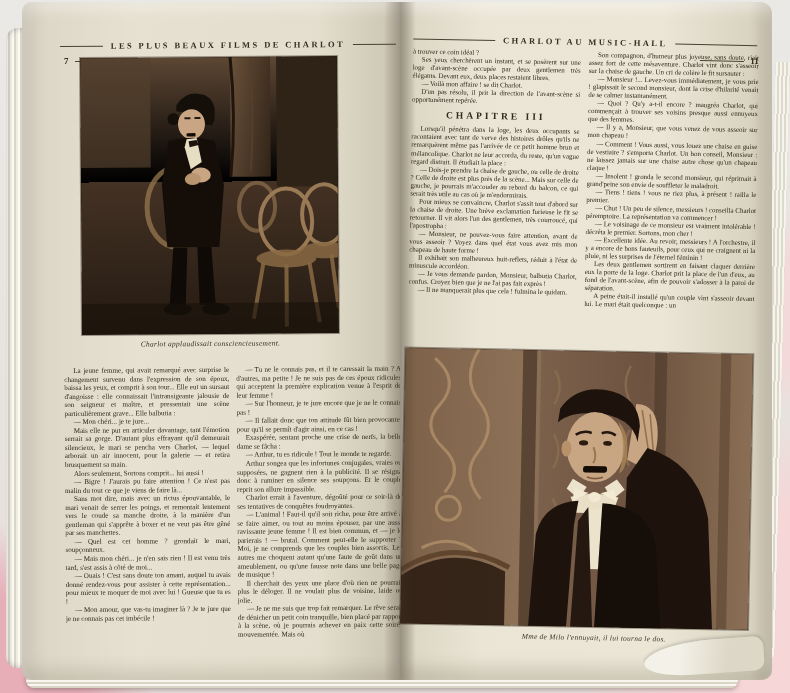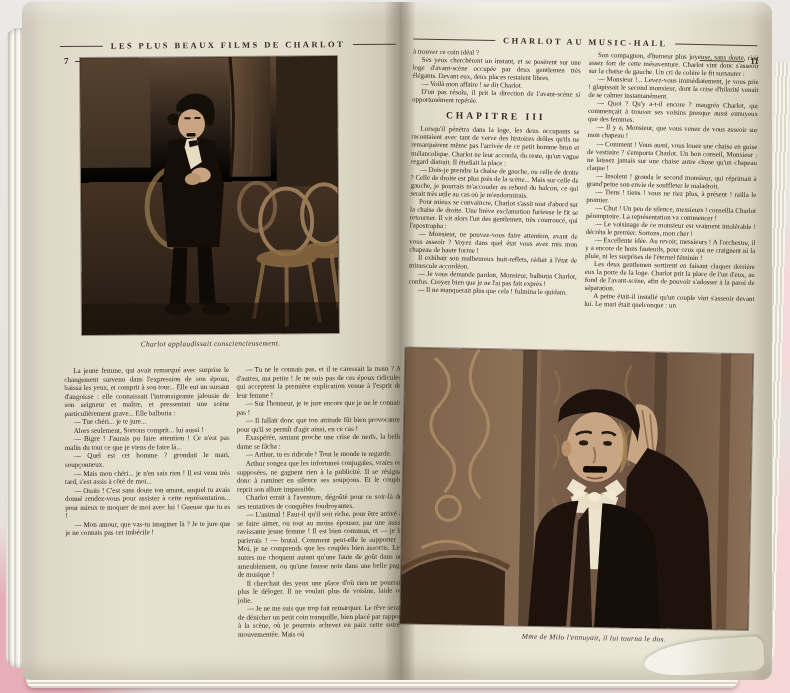--- a/index.html
+++ b/index.html
@@ -156,23 +156,25 @@
           <ellipse cx="134" cy="252" rx="14" ry="6" fill="#0b0704"></ellipse>
         </g>
 
         <rect x="0" y="246" width="257" height="31" fill="#1a120b" opacity=".65"></rect>
         <rect width="257" height="277" fill="none" stroke="#1c1209" stroke-opacity=".5"></rect>
       </svg>
       <div class="caption" style="left:60px;top:337px;width:257px;">Charlot applaudissait consciencieusement.</div>
 
       <div class="col col-lg" style="left:42px;top:364px;width:165px;height:304px;">
         <p>La jeune femme, qui avait remarqué avec surprise le changement survenu dans l'expression de son époux, baissa les yeux, et comprit à son tour... Elle eut un sursaut d'angoisse : elle connaissait l'intransigeante jalousie de son seigneur et maître, et pressentait une scène particulièrement grave... Elle balbutia :</p>
-        <p>— Tue chéri... je te jure...</p>
+        <p>— Mon chéri... je te jure...</p>
+        <p>Mais elle ne put en articuler davantage, tant l'émotion serrait sa gorge. D'autant plus effrayant qu'il demeurait silencieux, le mari se pencha vers Charlot, — lequel arborait un air innocent, pour la galerie — et retira brusquement sa main.</p>
         <p>Alors seulement, Sortons comprit... lui aussi !</p>
         <p>— Bigre ! J'aurais pu faire attention ! Ce n'est pas malin du tout ce que je viens de faire là...</p>
+        <p>Sans mot dire, mais avec un rictus épouvantable, le mari venait de serrer les poings, et remontait lentement vers le coude sa manche droite, à la manière d'un gentleman qui s'apprête à boxer et ne veut pas être gêné par ses manchettes.</p>
         <p>— Quel est cet homme ? grondait le mari, soupçonneux.</p>
         <p>— Mais mon chéri... je n'en sais rien ! Il est venu très tard, s'est assis à côté de moi...</p>
         <p>— Ouais ! C'est sans doute ton amant, auquel tu avais donné rendez-vous pour assister à cette représentation... pour mieux te moquer de moi avec lui ! Gueuse que tu es !</p>
         <p>— Mon amour, que vas-tu imaginer là ? Je te jure que je ne connais pas cet imbécile !</p>
       </div>
       <div class="col col-lg" style="left:214px;top:364px;width:165px;height:304px;">
         <p>— Tu ne le connais pas, et il te caressait la main ? A d'autres, ma petite ! Je ne suis pas de ces époux ridicules qui acceptent la première explication venue à l'esprit de leur femme !</p>
         <p>— Sur l'honneur, je te jure encore que je ne le connais pas !</p>
         <p>— Il fallait donc que ton attitude fût bien provocante, pour qu'il se permît d'agir ainsi, en ce cas !</p>
         <p>Exaspérée, sentant proche une crise de nerfs, la belle dame se fâcha :</p>

